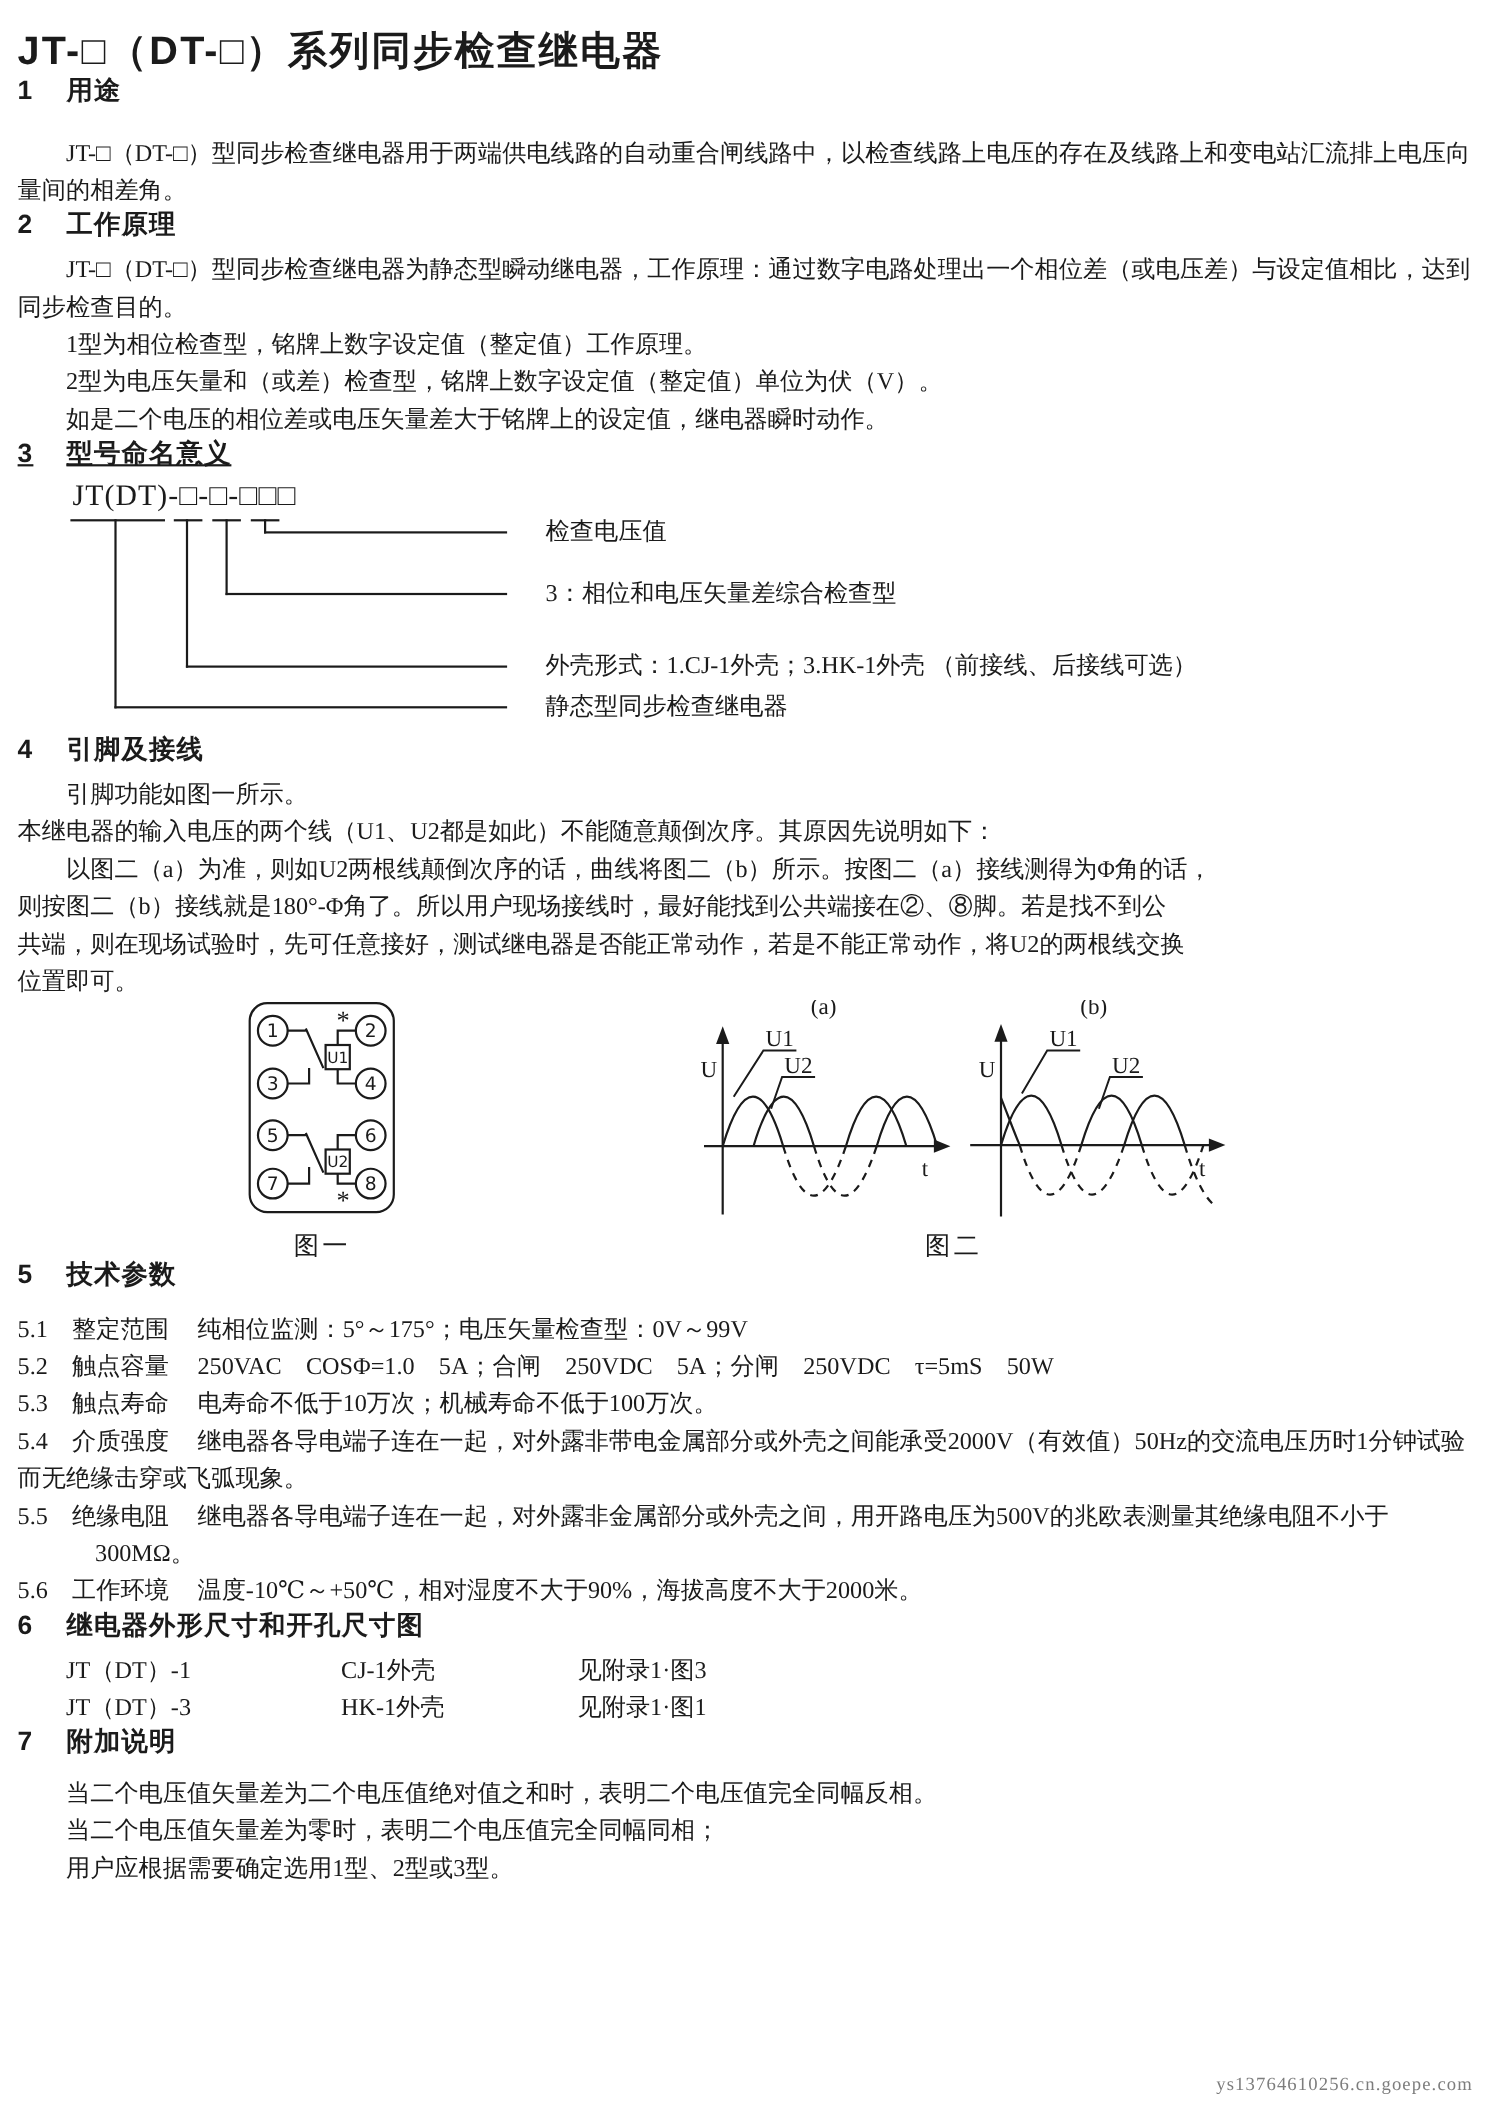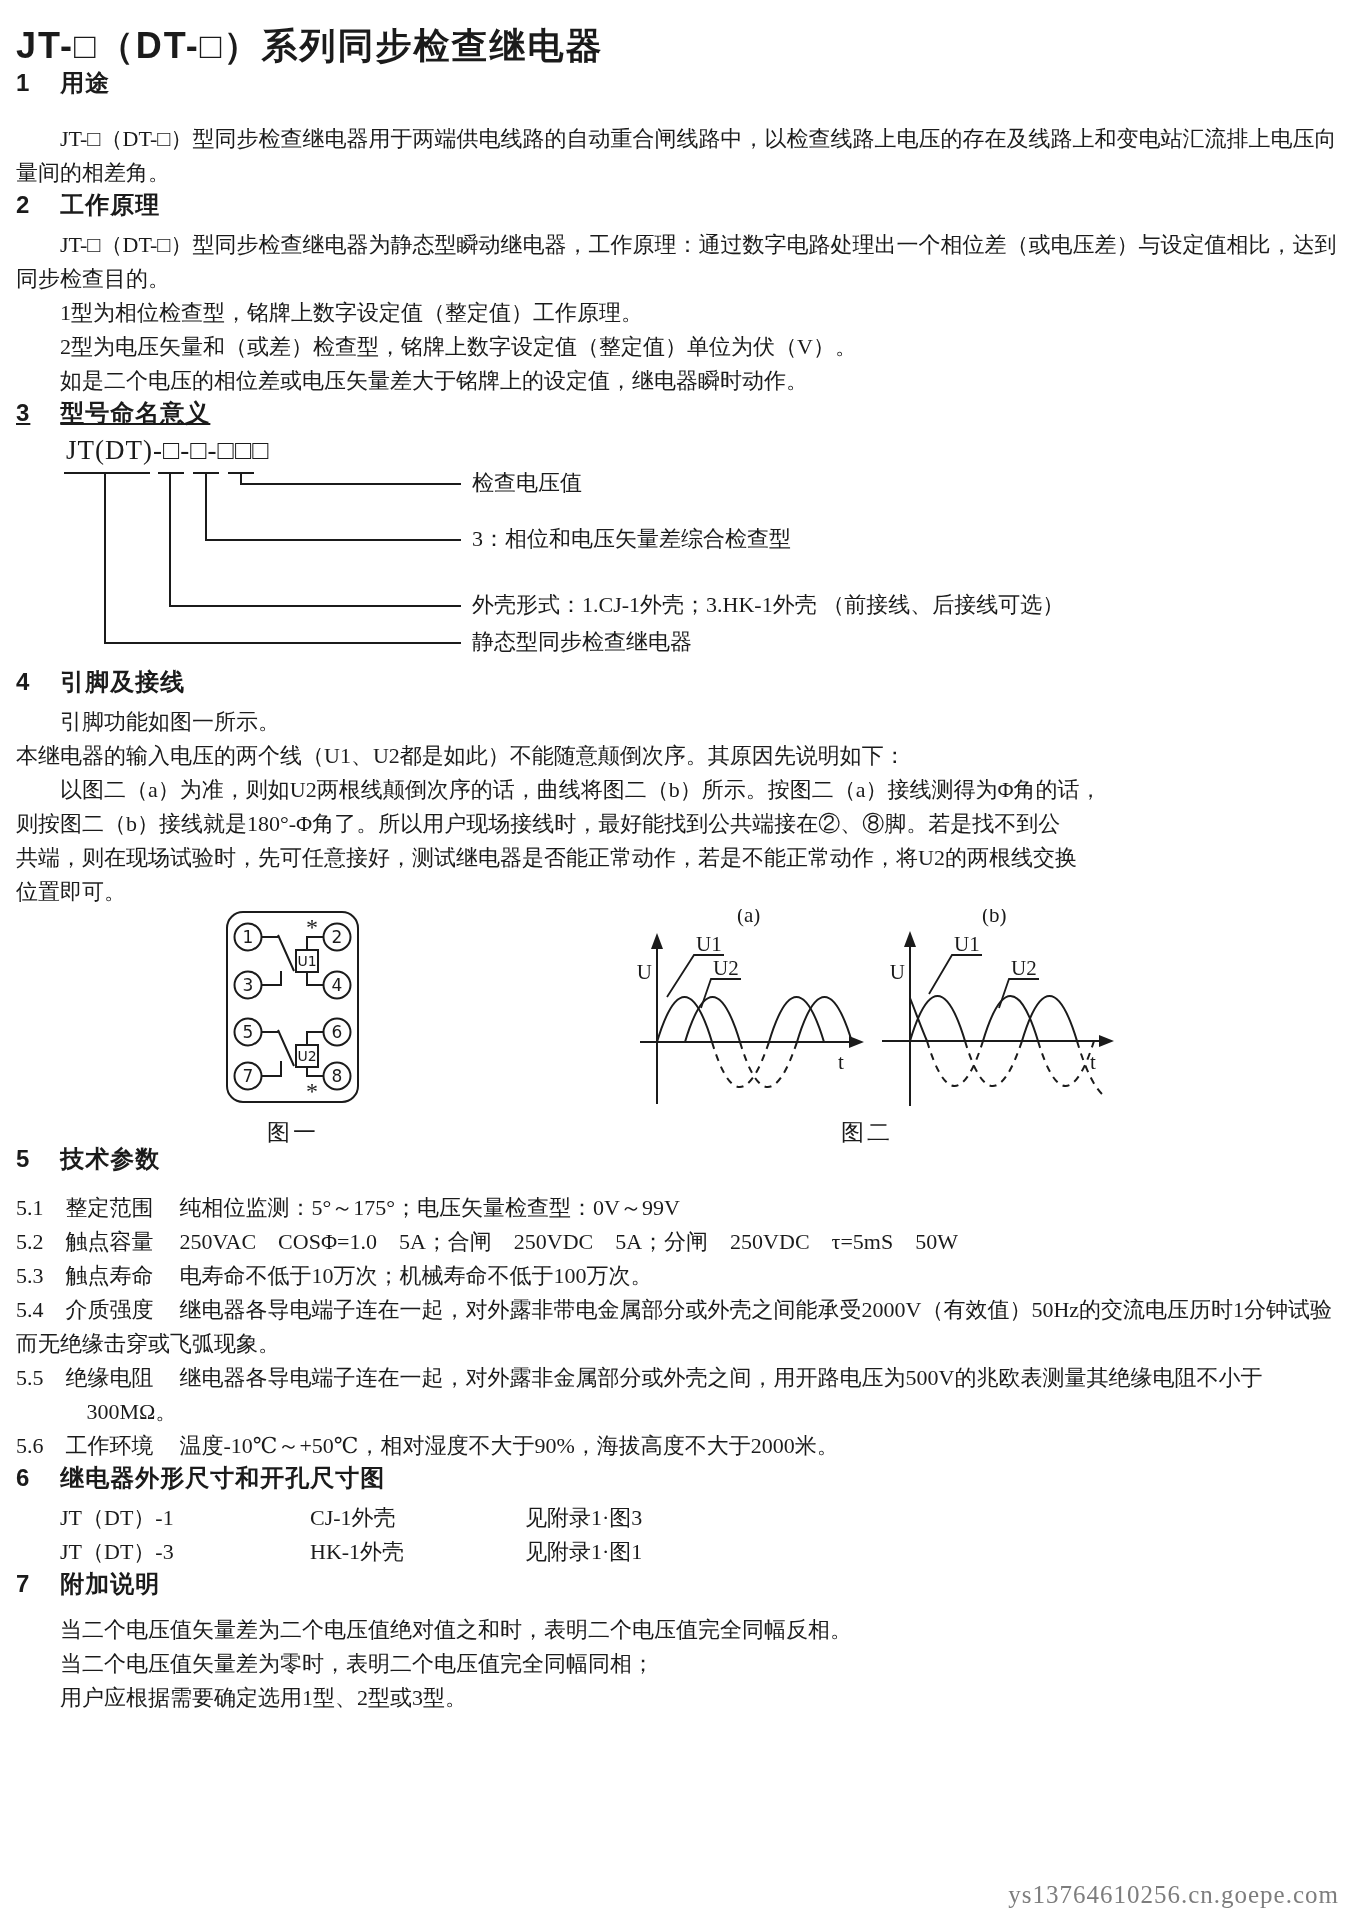--- a/index.html
+++ b/index.html
@@ -32,34 +32,34 @@
   .h5-sec{margin-top:10px;}
   .h6-sec{margin-top:36px;}
   .h7-sec{margin-top:40px;}
   
   .naming{position:relative;height:235px;margin-top:4px;}
   .m-line{position:absolute;left:50px;top:2px;font-size:27px;line-height:32px;letter-spacing:1px;}
   .nline{position:absolute;background:#1b1b1b;}
   .nu{height:2px;top:40px;}
   .nv{width:2px;top:40px;}
   .nh{height:2px;}
-  .nlabel{position:absolute;left:456px;white-space:nowrap;}
+  .nlabel{position:absolute;left:480px;white-space:nowrap;}
   
   .figures{position:relative;margin-left:-16px;width:1357px;height:235px;}
   .figures svg{position:absolute;left:0;top:0;}
   
   .s5-item .s5-num{margin-right:22px;}
   .s5-item .s5-term{margin-right:26px;}
   .hang{padding-left:3.2em;text-indent:-3.2em;}
   
   .s6-row .s6-model{display:inline-block;width:250px;}
   .s6-row .s6-shell{display:inline-block;width:215px;}
   .watermark{
     position:absolute;right:18px;bottom:8px;color:#7d7d7d;
-    font-size:25px;letter-spacing:1px;
+    font-size:17px;letter-spacing:1px;
   }
   svg text{font-family:"Liberation Serif","DejaVu Serif",serif;fill:#1b1b1b;}
   svg .cap{font-size:23px;letter-spacing:3px;}
   svg .axl{font-size:21px;}
   svg .pinnum{font-size:17px;font-family:"DejaVu Sans",sans-serif;}
   svg .ubox{font-size:14px;font-family:"DejaVu Sans",sans-serif;}
   svg .star{font-size:24px;}
 </style>
 </head>
 <body>

